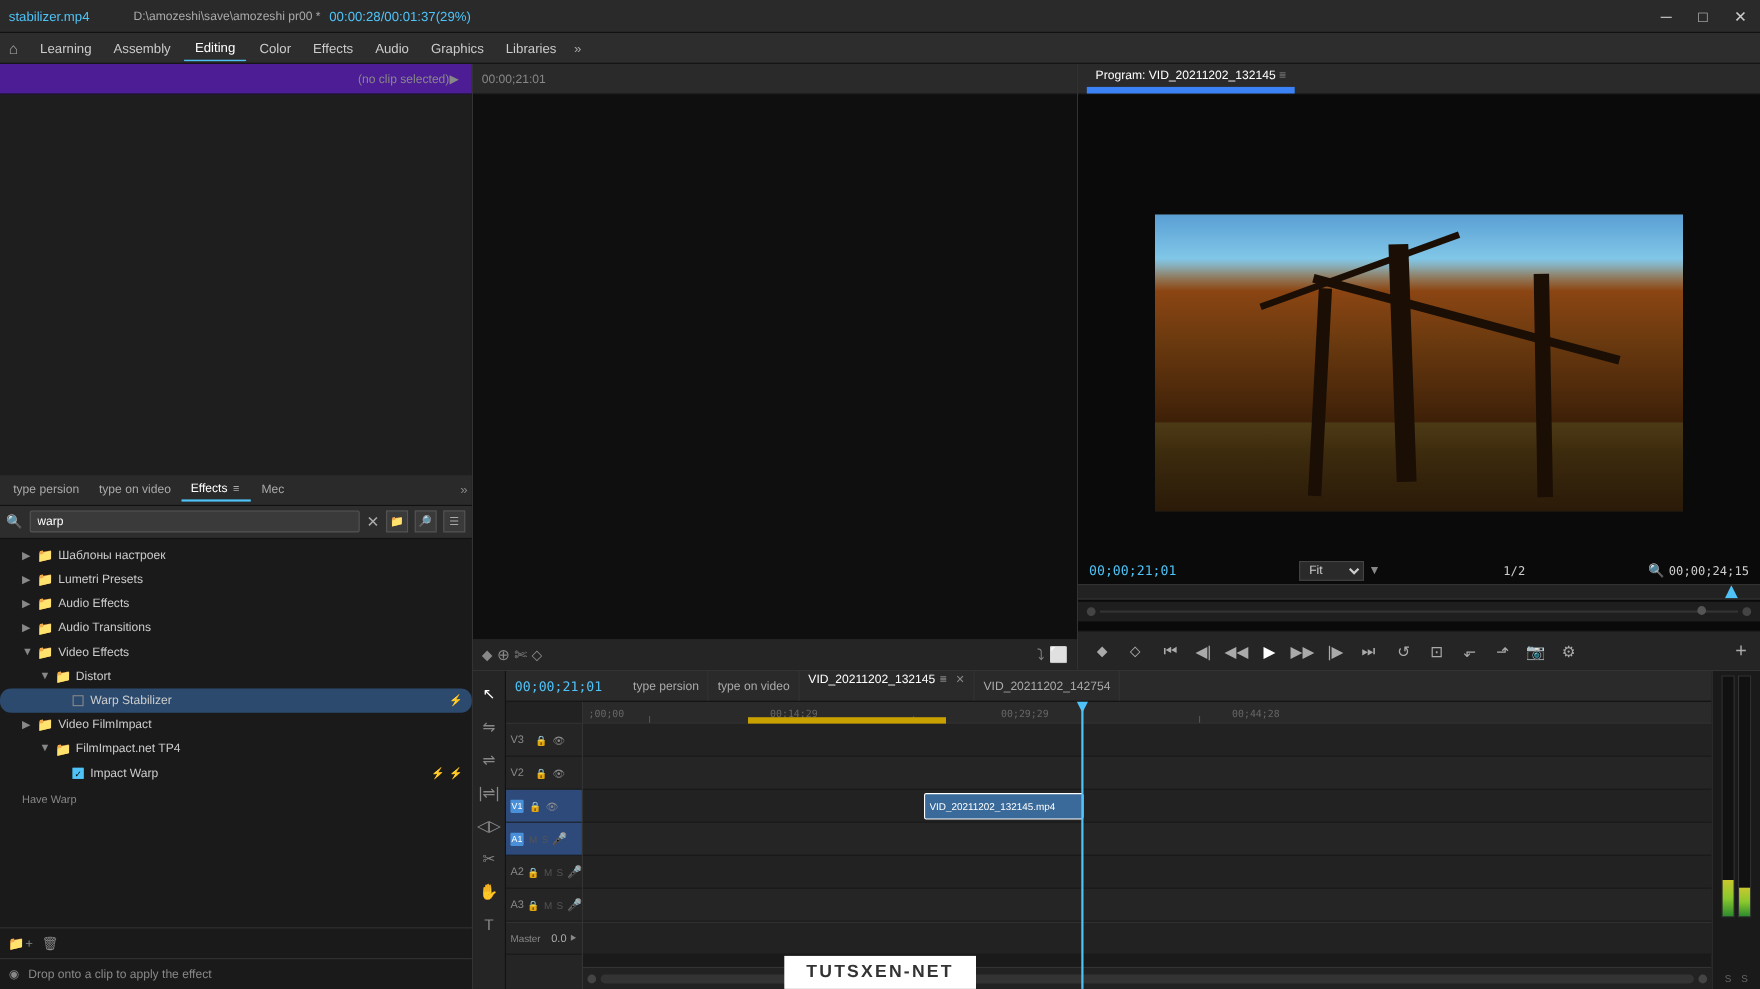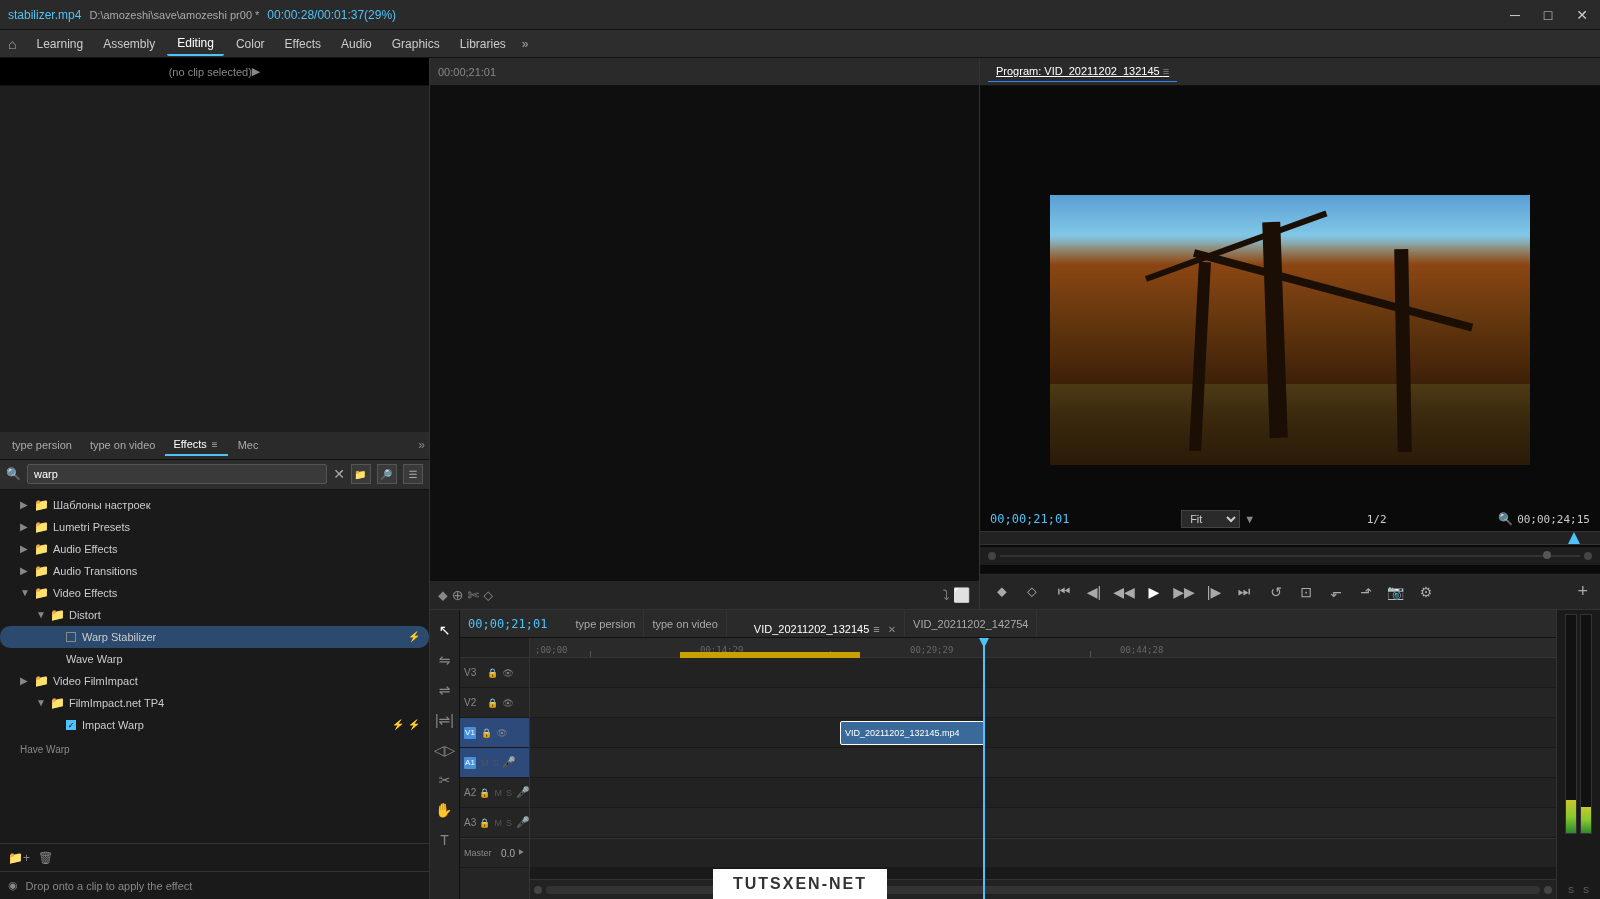--- a/index.html
+++ b/index.html
@@ -29,20 +29,21 @@
       align-items: center;
       gap: 8px;
     }
     #title-text {
       color: #4fc3f7;
       font-size: 12px;
     }
     #title-path {
       color: #aaa;
       font-size: 11px;
+      margin-left: 32px;
     }
     #title-bar-right {
       display: flex;
       gap: 16px;
     }
     .win-btn {
       background: none;
       border: none;
       color: #ccc;
       cursor: pointer;
@@ -103,27 +104,27 @@
       font-size: 11px;
     }
     .ec-tab.active { color: #fff; border-bottom: 2px solid #4fc3f7; }
     .ec-panel-indicator {
       color: #aaa;
       font-size: 10px;
       padding: 0 4px;
     }
 
     #no-clip-bar {
-      background: #000000;
+      background: #4c1d95;
       height: 28px;
       display: flex;
       align-items: center;
-      padding: 0 0;
+      padding: 0 12px;
       border-bottom: 1px solid #111;
-      justify-content: center;
+      justify-content: flex-end;
     }
     #no-clip-bar span { color: #888; font-size: 11px; }
 
     #effect-controls-body {
       flex: 1;
       background: #1e1e1e;
     }
     #effects-tabs {
       background: #2a2a2a;
       height: 28px;
@@ -228,21 +229,21 @@
     #drop-area span { color: #888; font-size: 11px; }
     #program-tabs {
       background: #2a2a2a;
       height: 28px;
       display: flex;
       align-items: center;
       padding: 0 8px;
       border-bottom: 1px solid #111;
     }
     .prog-tab { color: #ccc; font-size: 11px; padding: 4px 8px; cursor: pointer; }
-    .prog-tab.active { color: #fff; border-bottom: 1px solid #3b82f6; text-decoration: underline; }
+    .prog-tab.active { color: #fff; border-bottom: 6px solid #3b82f6; }
 
     #program-monitor {
       flex: 1;
       background: #0a0a0a;
       position: relative;
       display: flex;
       align-items: center;
       justify-content: center;
     }
     #video-preview {
@@ -744,24 +745,20 @@
 
         <div class="tree-item tree-indent-3 selected">
           <span class="tree-arrow" style="width:10px;"></span>
           <span style="width:10px;height:10px;border:1px solid #888;display:inline-block;margin-right:2px;"></span>
           <span class="tree-label">Warp Stabilizer</span>
           <span class="tree-badge">
             <span class="badge-icon">⚡</span>
           </span>
         </div>
 
-        <div class="tree-item tree-indent-3">
-          <span class="tree-arrow" style="width:10px;"></span>
-          <span class="tree-label">Wave Warp</span>
-        </div>
 
         <div class="tree-item tree-indent-1">
           <span class="tree-arrow">▶</span>
           <span class="tree-folder-icon blue">📁</span>
           <span class="tree-label">Video FilmImpact</span>
         </div>
 
         <div class="tree-item tree-indent-2">
           <span class="tree-arrow">▼</span>
           <span class="tree-folder-icon blue">📁</span>
@@ -906,21 +903,21 @@
           <button class="tl-tool-btn">T</button>
         </div>
 
         <div id="timeline-main-area" style="flex:1;display:flex;flex-direction:column;">
 
           <div id="tl-header" style="height:28px;background:#2a2a2a;display:flex;align-items:center;border-bottom:1px solid #111;">
             <span style="color:#4fc3f7;font-size:12px;font-family:monospace;padding:0 8px;margin-right:4px;">00;00;21;01</span>
             <div id="tl-tabs" style="display:flex;align-items:center;gap:0;height:100%;">
               <span class="tl-tab" style="color:#aaa;font-size:11px;padding:2px 8px;cursor:pointer;height:100%;display:flex;align-items:center;border-right:1px solid #333;">type persion</span>
               <span class="tl-tab" style="color:#aaa;font-size:11px;padding:2px 8px;cursor:pointer;height:100%;display:flex;align-items:center;border-right:1px solid #333;">type on video</span>
-              <span class="tl-tab active" style="color:#fff;font-size:11px;padding:2px 8px;cursor:pointer;height:100%;display:flex;align-items:flex-end;border-right:1px solid #333;gap:4px;margin-left:19px;">
+              <span class="tl-tab active" style="color:#fff;font-size:11px;padding:2px 8px;cursor:pointer;height:100%;display:flex;align-items:flex-start;border-right:1px solid #333;gap:4px;">
                 <span>VID_20211202_132145</span>
                 <span style="color:#aaa;">≡</span>
                 <span class="tl-close">✕</span>
               </span>
               <span class="tl-tab" style="color:#aaa;font-size:11px;padding:2px 8px;cursor:pointer;height:100%;display:flex;align-items:center;border-right:1px solid #333;">VID_20211202_142754</span>
             </div>
           </div>
 
           <div id="tl-body" style="display:flex;flex:1;">
 

